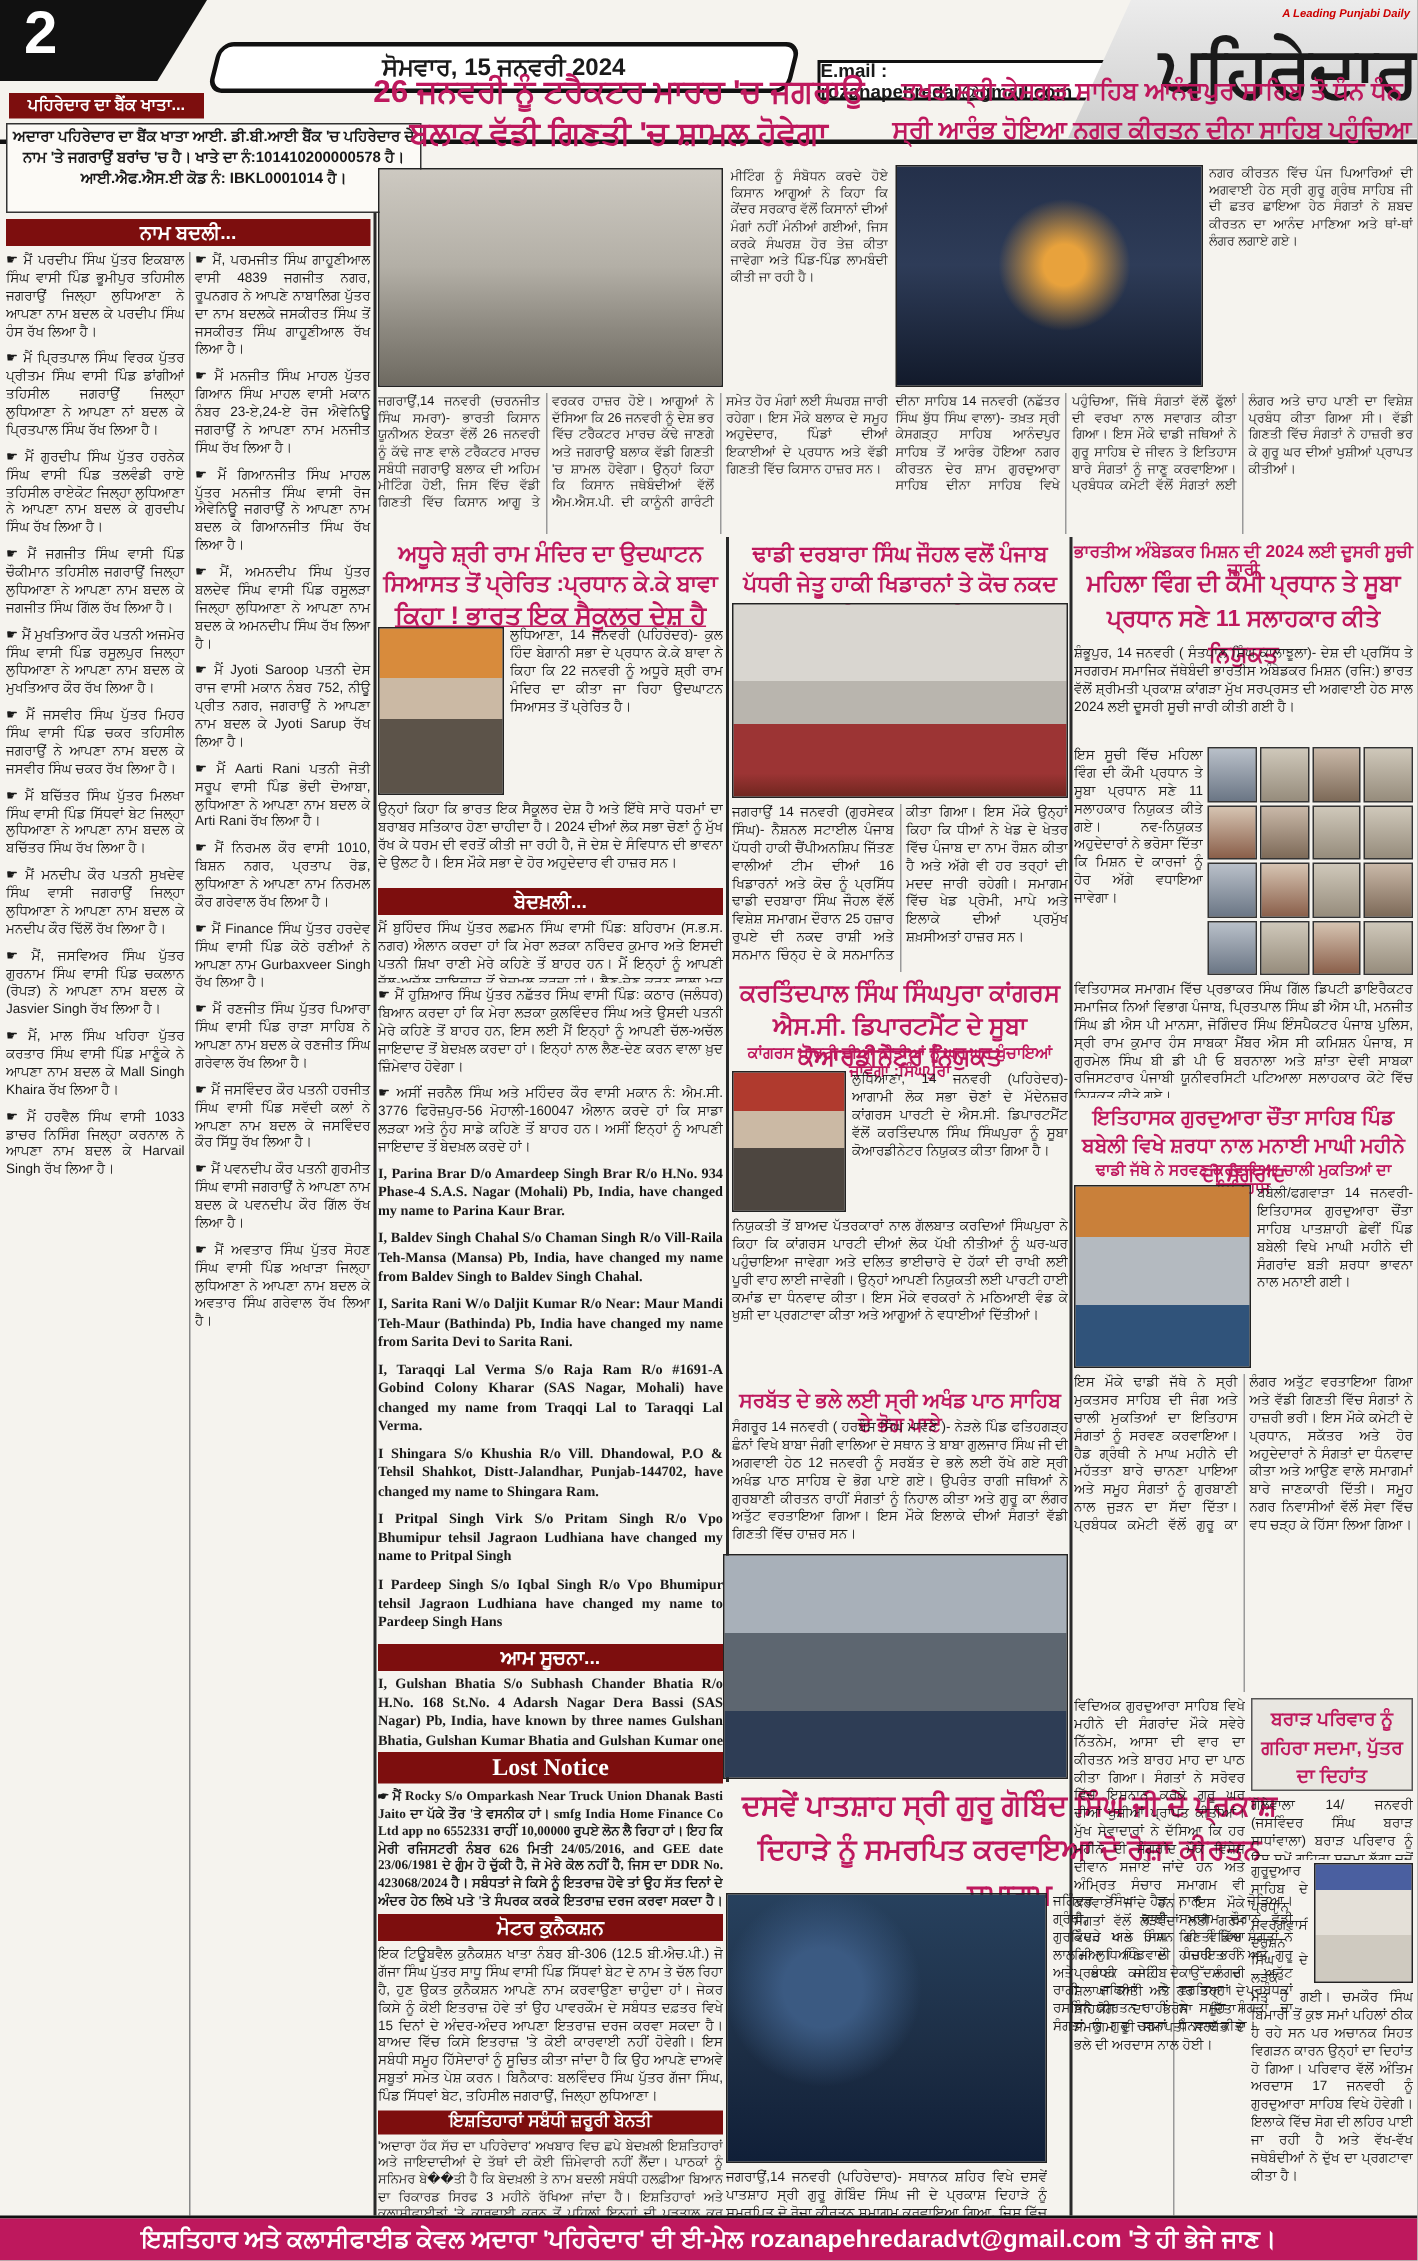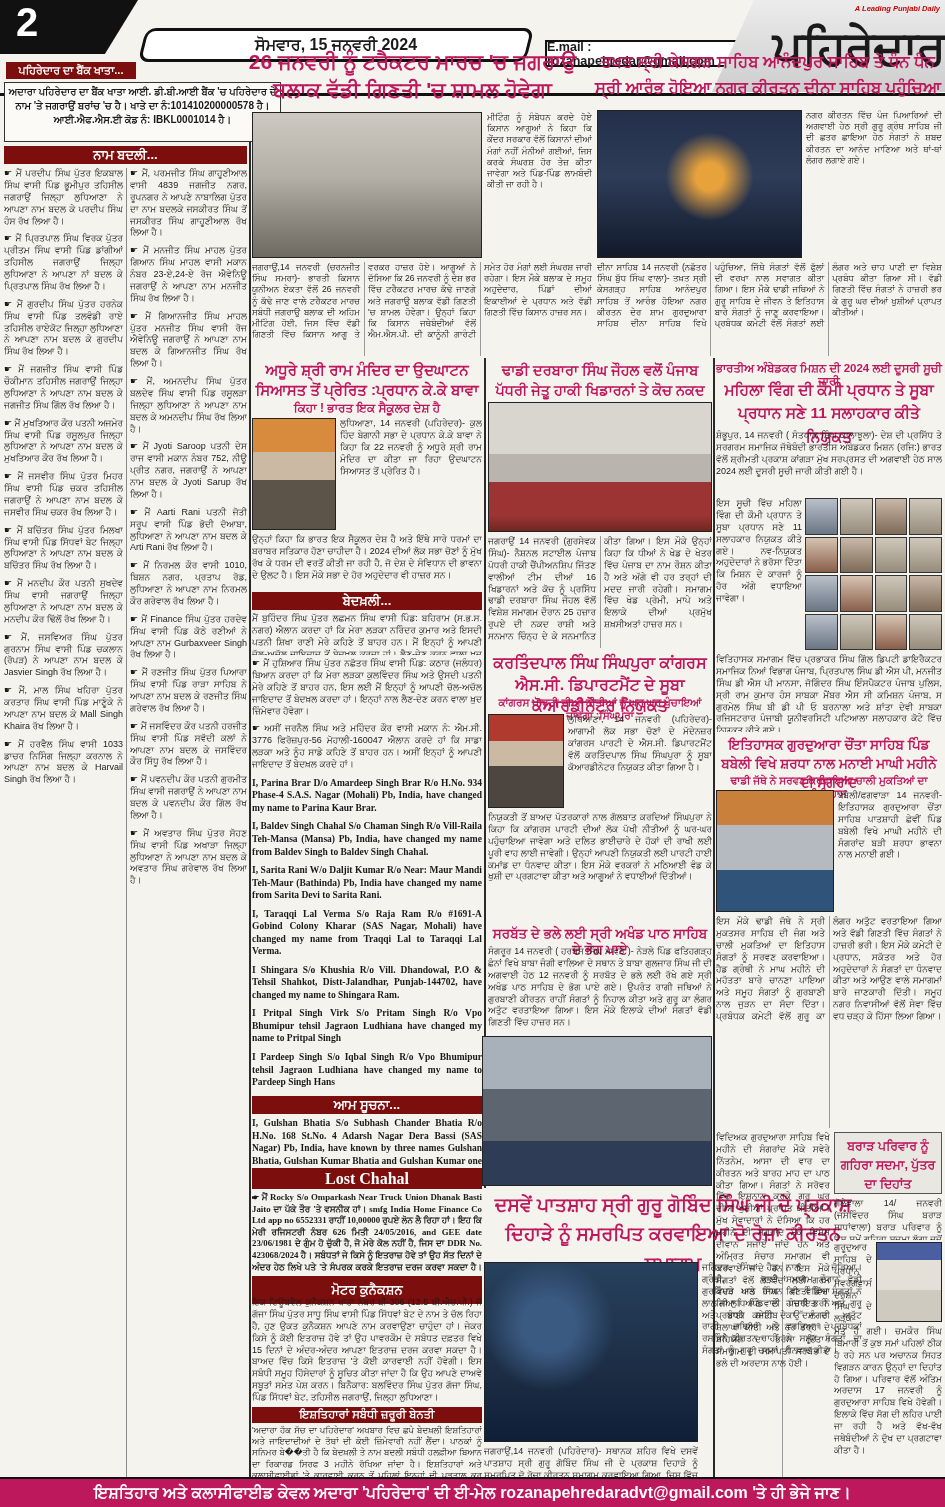--- a/index.html
+++ b/index.html
@@ -102,21 +102,21 @@
 
   <div class="abs photo" style="left:252px;top:112px;width:230px;height:146px;background:linear-gradient(180deg,#cdc9c1 0%,#b3afa6 45%,#8b877e 75%,#6e6a61 100%);"></div>
   <div class="abs bodysm" style="left:487px;top:112px;width:105px;height:146px;">ਮੀਟਿੰਗ ਨੂੰ ਸੰਬੋਧਨ ਕਰਦੇ ਹੋਏ ਕਿਸਾਨ ਆਗੂਆਂ ਨੇ ਕਿਹਾ ਕਿ ਕੇਂਦਰ ਸਰਕਾਰ ਵੱਲੋਂ ਕਿਸਾਨਾਂ ਦੀਆਂ ਮੰਗਾਂ ਨਹੀਂ ਮੰਨੀਆਂ ਗਈਆਂ, ਜਿਸ ਕਰਕੇ ਸੰਘਰਸ਼ ਹੋਰ ਤੇਜ਼ ਕੀਤਾ ਜਾਵੇਗਾ ਅਤੇ ਪਿੰਡ-ਪਿੰਡ ਲਾਮਬੰਦੀ ਕੀਤੀ ਜਾ ਰਹੀ ਹੈ।</div>
   <div class="abs bodysm cols3" style="left:252px;top:262px;width:340px;height:94px;">ਜਗਰਾਉਂ,14 ਜਨਵਰੀ (ਚਰਨਜੀਤ ਸਿੰਘ ਸਮਰਾ)- ਭਾਰਤੀ ਕਿਸਾਨ ਯੂਨੀਅਨ ਏਕਤਾ ਵੱਲੋਂ 26 ਜਨਵਰੀ ਨੂੰ ਕੱਢੇ ਜਾਣ ਵਾਲੇ ਟਰੈਕਟਰ ਮਾਰਚ ਸਬੰਧੀ ਜਗਰਾਉ ਬਲਾਕ ਦੀ ਅਹਿਮ ਮੀਟਿੰਗ ਹੋਈ, ਜਿਸ ਵਿੱਚ ਵੱਡੀ ਗਿਣਤੀ ਵਿੱਚ ਕਿਸਾਨ ਆਗੂ ਤੇ ਵਰਕਰ ਹਾਜ਼ਰ ਹੋਏ। ਆਗੂਆਂ ਨੇ ਦੱਸਿਆ ਕਿ 26 ਜਨਵਰੀ ਨੂੰ ਦੇਸ਼ ਭਰ ਵਿੱਚ ਟਰੈਕਟਰ ਮਾਰਚ ਕੱਢੇ ਜਾਣਗੇ ਅਤੇ ਜਗਰਾਉ ਬਲਾਕ ਵੱਡੀ ਗਿਣਤੀ 'ਚ ਸ਼ਾਮਲ ਹੋਵੇਗਾ। ਉਨ੍ਹਾਂ ਕਿਹਾ ਕਿ ਕਿਸਾਨ ਜਥੇਬੰਦੀਆਂ ਵੱਲੋਂ ਐਮ.ਐਸ.ਪੀ. ਦੀ ਕਾਨੂੰਨੀ ਗਾਰੰਟੀ ਸਮੇਤ ਹੋਰ ਮੰਗਾਂ ਲਈ ਸੰਘਰਸ਼ ਜਾਰੀ ਰਹੇਗਾ। ਇਸ ਮੌਕੇ ਬਲਾਕ ਦੇ ਸਮੂਹ ਅਹੁਦੇਦਾਰ, ਪਿੰਡਾਂ ਦੀਆਂ ਇਕਾਈਆਂ ਦੇ ਪ੍ਰਧਾਨ ਅਤੇ ਵੱਡੀ ਗਿਣਤੀ ਵਿੱਚ ਕਿਸਾਨ ਹਾਜ਼ਰ ਸਨ।</div>
 
   <div class="abs photo" style="left:597px;top:110px;width:205px;height:148px;background:radial-gradient(circle at 55% 45%,#e8a23c 0 10%,rgba(232,162,60,0) 32%),linear-gradient(180deg,#24304a 0%,#2e3c58 45%,#121a2b 100%);"></div>
   <div class="abs bodysm" style="left:806px;top:110px;width:136px;height:148px;">ਨਗਰ ਕੀਰਤਨ ਵਿੱਚ ਪੰਜ ਪਿਆਰਿਆਂ ਦੀ ਅਗਵਾਈ ਹੇਠ ਸ੍ਰੀ ਗੁਰੂ ਗ੍ਰੰਥ ਸਾਹਿਬ ਜੀ ਦੀ ਛਤਰ ਛਾਇਆ ਹੇਠ ਸੰਗਤਾਂ ਨੇ ਸ਼ਬਦ ਕੀਰਤਨ ਦਾ ਆਨੰਦ ਮਾਣਿਆ ਅਤੇ ਥਾਂ-ਥਾਂ ਲੰਗਰ ਲਗਾਏ ਗਏ।</div>
   <div class="abs bodysm cols3" style="left:597px;top:262px;width:345px;height:94px;">ਦੀਨਾ ਸਾਹਿਬ 14 ਜਨਵਰੀ (ਨਛੱਤਰ ਸਿੰਘ ਬੁੱਧ ਸਿੰਘ ਵਾਲਾ)- ਤਖ਼ਤ ਸ੍ਰੀ ਕੇਸਗੜ੍ਹ ਸਾਹਿਬ ਆਨੰਦਪੁਰ ਸਾਹਿਬ ਤੋਂ ਆਰੰਭ ਹੋਇਆ ਨਗਰ ਕੀਰਤਨ ਦੇਰ ਸ਼ਾਮ ਗੁਰਦੁਆਰਾ ਸਾਹਿਬ ਦੀਨਾ ਸਾਹਿਬ ਵਿਖੇ ਪਹੁੰਚਿਆ, ਜਿੱਥੇ ਸੰਗਤਾਂ ਵੱਲੋਂ ਫੁੱਲਾਂ ਦੀ ਵਰਖਾ ਨਾਲ ਸਵਾਗਤ ਕੀਤਾ ਗਿਆ। ਇਸ ਮੌਕੇ ਢਾਡੀ ਜਥਿਆਂ ਨੇ ਗੁਰੂ ਸਾਹਿਬ ਦੇ ਜੀਵਨ ਤੇ ਇਤਿਹਾਸ ਬਾਰੇ ਸੰਗਤਾਂ ਨੂੰ ਜਾਣੂ ਕਰਵਾਇਆ। ਪ੍ਰਬੰਧਕ ਕਮੇਟੀ ਵੱਲੋਂ ਸੰਗਤਾਂ ਲਈ ਲੰਗਰ ਅਤੇ ਚਾਹ ਪਾਣੀ ਦਾ ਵਿਸ਼ੇਸ਼ ਪ੍ਰਬੰਧ ਕੀਤਾ ਗਿਆ ਸੀ। ਵੱਡੀ ਗਿਣਤੀ ਵਿੱਚ ਸੰਗਤਾਂ ਨੇ ਹਾਜ਼ਰੀ ਭਰ ਕੇ ਗੁਰੂ ਘਰ ਦੀਆਂ ਖੁਸ਼ੀਆਂ ਪ੍ਰਾਪਤ ਕੀਤੀਆਂ।</div>
 
   <div class="abs hl" style="left:252px;top:360px;width:230px;font-size:15px;line-height:1.35;">ਅਧੂਰੇ ਸ਼੍ਰੀ ਰਾਮ ਮੰਦਿਰ ਦਾ ਉਦਘਾਟਨ ਸਿਆਸਤ ਤੋਂ ਪ੍ਰੇਰਿਤ :ਪ੍ਰਧਾਨ ਕੇ.ਕੇ ਬਾਵਾ</div>
-  <div class="abs hl" style="left:252px;top:401px;width:230px;font-size:12px;">ਕਿਹਾ ! ਭਾਰਤ ਇਕ ਸੈਕੂਲਰ ਦੇਸ਼ ਹੈ</div>
+  <div class="abs hl" style="left:252px;top:401px;width:230px;font-size:17px;text-decoration:underline;">ਕਿਹਾ ! ਭਾਰਤ ਇਕ ਸੈਕੂਲਰ ਦੇਸ਼ ਹੈ</div>
   <div class="abs photo" style="left:252px;top:418px;width:84px;height:112px;background:linear-gradient(180deg,#d88b3c 0 30%,#cbb9a4 30% 55%,#5c5349 55% 100%);"></div>
   <div class="abs body" style="left:340px;top:418px;width:142px;height:112px;">ਲੁਧਿਆਣਾ, 14 ਜਨਵਰੀ (ਪਹਿਰੇਦਰ)- ਕੁਲ ਹਿੰਦ ਬੇਗਾਨੀ ਸਭਾ ਦੇ ਪ੍ਰਧਾਨ ਕੇ.ਕੇ ਬਾਵਾ ਨੇ ਕਿਹਾ ਕਿ 22 ਜਨਵਰੀ ਨੂੰ ਅਧੂਰੇ ਸ਼੍ਰੀ ਰਾਮ ਮੰਦਿਰ ਦਾ ਕੀਤਾ ਜਾ ਰਿਹਾ ਉਦਘਾਟਨ ਸਿਆਸਤ ਤੋਂ ਪ੍ਰੇਰਿਤ ਹੈ।</div>
   <div class="abs body" style="left:252px;top:534px;width:230px;height:54px;">ਉਨ੍ਹਾਂ ਕਿਹਾ ਕਿ ਭਾਰਤ ਇਕ ਸੈਕੂਲਰ ਦੇਸ਼ ਹੈ ਅਤੇ ਇੱਥੇ ਸਾਰੇ ਧਰਮਾਂ ਦਾ ਬਰਾਬਰ ਸਤਿਕਾਰ ਹੋਣਾ ਚਾਹੀਦਾ ਹੈ। 2024 ਦੀਆਂ ਲੋਕ ਸਭਾ ਚੋਣਾਂ ਨੂੰ ਮੁੱਖ ਰੱਖ ਕੇ ਧਰਮ ਦੀ ਵਰਤੋਂ ਕੀਤੀ ਜਾ ਰਹੀ ਹੈ, ਜੋ ਦੇਸ਼ ਦੇ ਸੰਵਿਧਾਨ ਦੀ ਭਾਵਨਾ ਦੇ ਉਲਟ ਹੈ। ਇਸ ਮੌਕੇ ਸਭਾ ਦੇ ਹੋਰ ਅਹੁਦੇਦਾਰ ਵੀ ਹਾਜ਼ਰ ਸਨ।</div>
 
   <div class="abs hbar" style="left:252px;top:592px;width:230px;height:18px;">ਬੇਦਖ਼ਲੀ...</div>
   <div class="abs body" style="left:252px;top:613px;width:230px;height:42px;">ਮੈਂ ਬੁਹਿੰਦਰ ਸਿੰਘ ਪੁੱਤਰ ਲਛਮਨ ਸਿੰਘ ਵਾਸੀ ਪਿੰਡ: ਬਹਿਰਾਮ (ਸ.ਭ.ਸ. ਨਗਰ) ਐਲਾਨ ਕਰਦਾ ਹਾਂ ਕਿ ਮੇਰਾ ਲੜਕਾ ਨਰਿੰਦਰ ਕੁਮਾਰ ਅਤੇ ਇਸਦੀ ਪਤਨੀ ਸ਼ਿਖਾ ਰਾਣੀ ਮੇਰੇ ਕਹਿਣੇ ਤੋਂ ਬਾਹਰ ਹਨ। ਮੈਂ ਇਨ੍ਹਾਂ ਨੂੰ ਆਪਣੀ ਚੱਲ-ਅਚੱਲ ਜਾਇਦਾਦ ਤੋਂ ਬੇਦਖ਼ਲ ਕਰਦਾ ਹਾਂ। ਲੈਣ-ਦੇਣ ਕਰਨ ਵਾਲਾ ਖ਼ੁਦ ਜ਼ਿੰਮੇਵਾਰ ਹੋਵੇਗਾ।</div>
 
   <div class="abs body stream" style="left:252px;top:658px;width:230px;height:434px;">
     <p>☛ ਮੈਂ ਹੁਸ਼ਿਆਰ ਸਿੰਘ ਪੁੱਤਰ ਨਛੱਤਰ ਸਿੰਘ ਵਾਸੀ ਪਿੰਡ: ਕਠਾਰ (ਜਲੰਧਰ) ਬਿਆਨ ਕਰਦਾ ਹਾਂ ਕਿ ਮੇਰਾ ਲੜਕਾ ਕੁਲਵਿੰਦਰ ਸਿੰਘ ਅਤੇ ਉਸਦੀ ਪਤਨੀ ਮੇਰੇ ਕਹਿਣੇ ਤੋਂ ਬਾਹਰ ਹਨ, ਇਸ ਲਈ ਮੈਂ ਇਨ੍ਹਾਂ ਨੂੰ ਆਪਣੀ ਚੱਲ-ਅਚੱਲ ਜਾਇਦਾਦ ਤੋਂ ਬੇਦਖ਼ਲ ਕਰਦਾ ਹਾਂ। ਇਨ੍ਹਾਂ ਨਾਲ ਲੈਣ-ਦੇਣ ਕਰਨ ਵਾਲਾ ਖ਼ੁਦ ਜ਼ਿੰਮੇਵਾਰ ਹੋਵੇਗਾ।</p>
     <p>☛ ਅਸੀਂ ਜਰਨੈਲ ਸਿੰਘ ਅਤੇ ਮਹਿੰਦਰ ਕੌਰ ਵਾਸੀ ਮਕਾਨ ਨੰ: ਐਮ.ਸੀ. 3776 ਫਿਰੋਜ਼ਪੁਰ-56 ਮੋਹਾਲੀ-160047 ਐਲਾਨ ਕਰਦੇ ਹਾਂ ਕਿ ਸਾਡਾ ਲੜਕਾ ਅਤੇ ਨੂੰਹ ਸਾਡੇ ਕਹਿਣੇ ਤੋਂ ਬਾਹਰ ਹਨ। ਅਸੀਂ ਇਨ੍ਹਾਂ ਨੂੰ ਆਪਣੀ ਜਾਇਦਾਦ ਤੋਂ ਬੇਦਖ਼ਲ ਕਰਦੇ ਹਾਂ।</p>
@@ -126,24 +126,24 @@
     <p class="ebold">I, Taraqqi Lal Verma S/o Raja Ram R/o #1691-A Gobind Colony Kharar (SAS Nagar, Mohali) have changed my name from Traqqi Lal to Taraqqi Lal Verma.</p>
     <p class="ebold">I Shingara S/o Khushia R/o Vill. Dhandowal, P.O &amp; Tehsil Shahkot, Distt-Jalandhar, Punjab-144702, have changed my name to Shingara Ram.</p>
     <p class="ebold">I Pritpal Singh Virk S/o Pritam Singh R/o Vpo Bhumipur tehsil Jagraon Ludhiana have changed my name to Pritpal Singh</p>
     <p class="ebold">I Pardeep Singh S/o Iqbal Singh R/o Vpo Bhumipur tehsil Jagraon Ludhiana have changed my name to Pardeep Singh Hans</p>
 
   </div>
 
   <div class="abs hbar" style="left:252px;top:1096px;width:230px;height:18px;">ਆਮ ਸੂਚਨਾ...</div>
   <div class="abs body ebold" style="left:252px;top:1117px;width:230px;height:49px;">I, Gulshan Bhatia S/o Subhash Chander Bhatia R/o H.No. 168 St.No. 4 Adarsh Nagar Dera Bassi (SAS Nagar) Pb, India, have known by three names Gulshan Bhatia, Gulshan Kumar Bhatia and Gulshan Kumar one and the same person.</div>
 
-  <div class="abs hbar" style="left:252px;top:1168px;width:230px;height:21px;font-family:'Liberation Serif','DejaVu Serif',serif;font-size:16px;">Lost Chahal</div>
+  <div class="abs hbar" style="left:252px;top:1168px;width:230px;height:21px;font-family:'Liberation Serif','DejaVu Serif',serif;font-size:16px;">Lost Notice</div>
   <div class="abs body" style="left:252px;top:1192px;width:230px;height:80px;font-family:'Liberation Serif','DejaVu Serif',serif;font-weight:bold;font-size:8.8px;">☛ ਮੈਂ Rocky S/o Omparkash Near Truck Union Dhanak Basti Jaito ਦਾ ਪੱਕੇ ਤੌਰ 'ਤੇ ਵਸਨੀਕ ਹਾਂ। smfg India Home Finance Co Ltd app no 6552331 ਰਾਹੀਂ 10,00000 ਰੁਪਏ ਲੋਨ ਲੈ ਰਿਹਾ ਹਾਂ। ਇਹ ਕਿ ਮੇਰੀ ਰਜਿਸਟਰੀ ਨੰਬਰ 626 ਮਿਤੀ 24/05/2016, and GEE date 23/06/1981 ਦੇ ਗੁੰਮ ਹੋ ਚੁੱਕੀ ਹੈ, ਜੋ ਮੇਰੇ ਕੋਲ ਨਹੀਂ ਹੈ, ਜਿਸ ਦਾ DDR No. 423068/2024 ਹੈ। ਸਬੰਧਤਾਂ ਜੇ ਕਿਸੇ ਨੂੰ ਇਤਰਾਜ਼ ਹੋਵੇ ਤਾਂ ਉਹ ਸੱਤ ਦਿਨਾਂ ਦੇ ਅੰਦਰ ਹੇਠ ਲਿਖੇ ਪਤੇ 'ਤੇ ਸੰਪਰਕ ਕਰਕੇ ਇਤਰਾਜ਼ ਦਰਜ ਕਰਵਾ ਸਕਦਾ ਹੈ। adv Deepak Dass Chamber No. FEF Bathinda.</div>
 
-  <div class="abs hbar" style="left:252px;top:1276px;width:230px;height:28px;">ਮੋਟਰ ਕੁਨੈਕਸ਼ਨ</div>
+  <div class="abs hbar" style="left:252px;top:1276px;width:230px;height:18px;">ਮੋਟਰ ਕੁਨੈਕਸ਼ਨ</div>
   <div class="abs body" style="left:252px;top:1297px;width:230px;height:106px;">ਇਕ ਟਿਊਬਵੈਲ ਕੁਨੈਕਸ਼ਨ ਖਾਤਾ ਨੰਬਰ ਬੀ-306 (12.5 ਬੀ.ਐਚ.ਪੀ.) ਜੋ ਗੱਜਾ ਸਿੰਘ ਪੁੱਤਰ ਸਾਧੂ ਸਿੰਘ ਵਾਸੀ ਪਿੰਡ ਸਿੱਧਵਾਂ ਬੇਟ ਦੇ ਨਾਮ ਤੇ ਚੱਲ ਰਿਹਾ ਹੈ, ਹੁਣ ਉਕਤ ਕੁਨੈਕਸ਼ਨ ਆਪਣੇ ਨਾਮ ਕਰਵਾਉਣਾ ਚਾਹੁੰਦਾ ਹਾਂ। ਜੇਕਰ ਕਿਸੇ ਨੂੰ ਕੋਈ ਇਤਰਾਜ਼ ਹੋਵੇ ਤਾਂ ਉਹ ਪਾਵਰਕੌਮ ਦੇ ਸਬੰਧਤ ਦਫ਼ਤਰ ਵਿਖੇ 15 ਦਿਨਾਂ ਦੇ ਅੰਦਰ-ਅੰਦਰ ਆਪਣਾ ਇਤਰਾਜ਼ ਦਰਜ ਕਰਵਾ ਸਕਦਾ ਹੈ। ਬਾਅਦ ਵਿੱਚ ਕਿਸੇ ਇਤਰਾਜ਼ 'ਤੇ ਕੋਈ ਕਾਰਵਾਈ ਨਹੀਂ ਹੋਵੇਗੀ। ਇਸ ਸਬੰਧੀ ਸਮੂਹ ਹਿੱਸੇਦਾਰਾਂ ਨੂੰ ਸੂਚਿਤ ਕੀਤਾ ਜਾਂਦਾ ਹੈ ਕਿ ਉਹ ਆਪਣੇ ਦਾਅਵੇ ਸਬੂਤਾਂ ਸਮੇਤ ਪੇਸ਼ ਕਰਨ। ਬਿਨੈਕਾਰ: ਬਲਵਿੰਦਰ ਸਿੰਘ ਪੁੱਤਰ ਗੱਜਾ ਸਿੰਘ, ਪਿੰਡ ਸਿੱਧਵਾਂ ਬੇਟ, ਤਹਿਸੀਲ ਜਗਰਾਉਂ, ਜਿਲ੍ਹਾ ਲੁਧਿਆਣਾ।</div>
 
   <div class="abs hbar" style="left:252px;top:1407px;width:230px;height:16px;font-size:11.5px;">ਇਸ਼ਤਿਹਾਰਾਂ ਸਬੰਧੀ ਜ਼ਰੂਰੀ ਬੇਨਤੀ</div>
   <div class="abs bodysm" style="left:252px;top:1425px;width:230px;height:52px;">'ਅਦਾਰਾ ਹੱਕ ਸੱਚ ਦਾ ਪਹਿਰੇਦਾਰ' ਅਖਬਾਰ ਵਿਚ ਛਪੇ ਬੇਦਖ਼ਲੀ ਇਸ਼ਤਿਹਾਰਾਂ ਅਤੇ ਜਾਇਦਾਦੀਆਂ ਦੇ ਤੱਥਾਂ ਦੀ ਕੋਈ ਜ਼ਿੰਮੇਵਾਰੀ ਨਹੀਂ ਲੈਂਦਾ। ਪਾਠਕਾਂ ਨੂੰ ਸਨਿਮਰ ਬੇ��ਤੀ ਹੈ ਕਿ ਬੇਦਖ਼ਲੀ ਤੇ ਨਾਮ ਬਦਲੀ ਸਬੰਧੀ ਹਲਫ਼ੀਆ ਬਿਆਨ ਦਾ ਰਿਕਾਰਡ ਸਿਰਫ 3 ਮਹੀਨੇ ਰੱਖਿਆ ਜਾਂਦਾ ਹੈ। ਇਸ਼ਤਿਹਾਰਾਂ ਅਤੇ ਕਲਾਸੀਫਾਈਡਾਂ 'ਤੇ ਕਾਰਵਾਈ ਕਰਨ ਤੋਂ ਪਹਿਲਾਂ ਇਨ੍ਹਾਂ ਦੀ ਪੜਤਾਲ ਕਰ ਲੈਣ।   -ਮੈਨੇਜਰ</div>
 
   <div class="abs hl" style="left:488px;top:360px;width:224px;font-size:14.5px;line-height:1.4;">ਢਾਡੀ ਦਰਬਾਰਾ ਸਿੰਘ ਜੌਹਲ ਵਲੋਂ ਪੰਜਾਬ ਪੱਧਰੀ ਜੇਤੂ ਹਾਕੀ ਖਿਡਾਰਨਾਂ ਤੇ ਕੋਚ ਨਕਦ ਰਾਸ਼ੀ ਨਾਲ ਸਨਮਾਨਿਤ</div>
   <div class="abs photo" style="left:488px;top:402px;width:224px;height:130px;background:linear-gradient(180deg,#d9d6d0 0 40%,#b9b5ae 40% 62%,#9c3434 62% 88%,#70261f 100%);"></div>
   <div class="abs body cols2" style="left:488px;top:536px;width:224px;height:112px;">ਜਗਰਾਉਂ 14 ਜਨਵਰੀ (ਗੁਰਸੇਵਕ ਸਿੰਘ)- ਨੈਸ਼ਨਲ ਸਟਾਈਲ ਪੰਜਾਬ ਪੱਧਰੀ ਹਾਕੀ ਚੈਂਪੀਅਨਸ਼ਿਪ ਜਿੱਤਣ ਵਾਲੀਆਂ ਟੀਮ ਦੀਆਂ 16 ਖਿਡਾਰਨਾਂ ਅਤੇ ਕੋਚ ਨੂੰ ਪ੍ਰਸਿੱਧ ਢਾਡੀ ਦਰਬਾਰਾ ਸਿੰਘ ਜੌਹਲ ਵੱਲੋਂ ਵਿਸ਼ੇਸ਼ ਸਮਾਗਮ ਦੌਰਾਨ 25 ਹਜ਼ਾਰ ਰੁਪਏ ਦੀ ਨਕਦ ਰਾਸ਼ੀ ਅਤੇ ਸਨਮਾਨ ਚਿੰਨ੍ਹ ਦੇ ਕੇ ਸਨਮਾਨਿਤ ਕੀਤਾ ਗਿਆ। ਇਸ ਮੌਕੇ ਉਨ੍ਹਾਂ ਕਿਹਾ ਕਿ ਧੀਆਂ ਨੇ ਖੇਡ ਦੇ ਖੇਤਰ ਵਿੱਚ ਪੰਜਾਬ ਦਾ ਨਾਮ ਰੌਸ਼ਨ ਕੀਤਾ ਹੈ ਅਤੇ ਅੱਗੇ ਵੀ ਹਰ ਤਰ੍ਹਾਂ ਦੀ ਮਦਦ ਜਾਰੀ ਰਹੇਗੀ। ਸਮਾਗਮ ਵਿੱਚ ਖੇਡ ਪ੍ਰੇਮੀ, ਮਾਪੇ ਅਤੇ ਇਲਾਕੇ ਦੀਆਂ ਪ੍ਰਮੁੱਖ ਸ਼ਖ਼ਸੀਅਤਾਂ ਹਾਜ਼ਰ ਸਨ।</div>
 
   <div class="abs hl" style="left:488px;top:652px;width:224px;font-size:16px;line-height:1.35;">ਕਰਤਿੰਦਪਾਲ ਸਿੰਘ ਸਿੰਘਪੁਰਾ ਕਾਂਗਰਸ ਐਸ.ਸੀ. ਡਿਪਾਰਟਮੈਂਟ ਦੇ ਸੂਬਾ ਕੋਆਰਡੀਨੇਟਰ ਨਿਯੁਕਤ</div>

